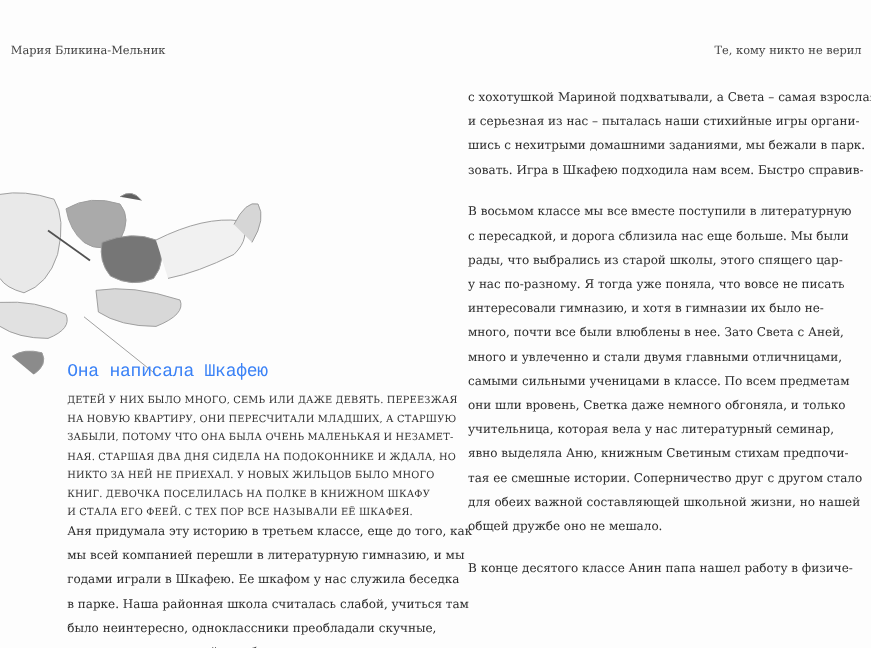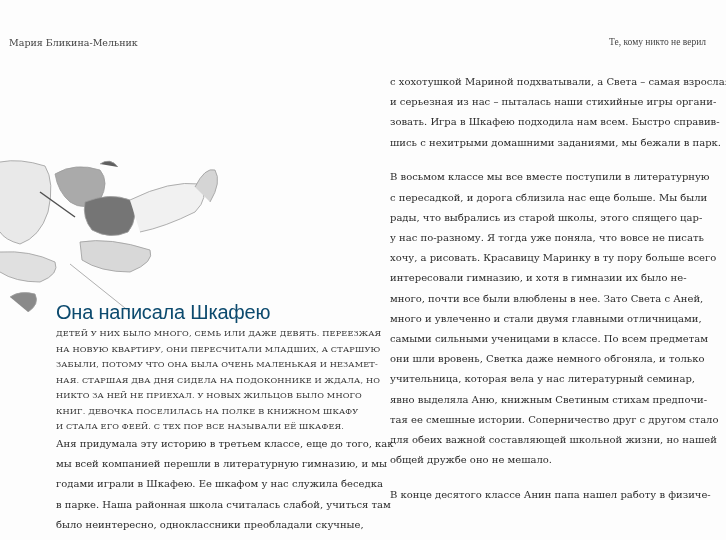--- a/index.html
+++ b/index.html
@@ -3,29 +3,29 @@
 <meta charset="utf-8">
 <style>
   html, body { margin:0; padding:0; }
   body { width:726px; height:540px; background:#fdfdfd; overflow:hidden; position:relative;
          font-family:"DejaVu Serif", serif; color:#2b2b2b; }
   .page { position:absolute; top:0; height:540px;margin-top:22px; }
   .left { left:0; width:363px; }
   .right { left:363px; width:363px; }
   .running-head { position:absolute; top:15px; font-size:9.5px; color:#444; white-space:nowrap; }
   .left .running-head { left:9px; }
-  .right .running-head { right:20px;font-family:Liberation Serif, serif; }
+  .right .running-head { right:8px; }
   .folio { position:absolute; top:521px; font-size:11px; color:#444; }
   .left .folio { left:11px; }
   .right .folio { right:7px; }
 
   .illustration { position:absolute; left:0; top:100px; width:300px; height:190px; }
 
-  .chapter-title { position:absolute; left:56px; top:279px; font-size:20px; color:#0c4a6e;
-                   font-family:Liberation Sans, sans-serif; white-space:nowrap; letter-spacing:-0.2px; }
+  .chapter-title { position:absolute; left:56px; top:279px; font-size:15px; color:#3b82f6;
+                   font-family:Liberation Mono, monospace; white-space:nowrap; letter-spacing:-0.2px; }
   .epigraph { position:absolute; left:56px; top:304px; width:275px; }
   .epigraph div { font-size:8.2px; line-height:15.5px; text-transform:uppercase; letter-spacing:0.15px;
                   white-space:nowrap; color:#333; }
   .body-left { position:absolute; left:56px; top:412px; width:275px; }
   .body-right { position:absolute; left:27px; top:50px; width:300px; }
   .line { font-size:10px; line-height:20.2px; white-space:nowrap; color:#2b2b2b; }
   .para-gap { height:14.5px; }
 </style>
 </head>
 <body>
@@ -74,30 +74,29 @@
   <div class="folio">...14</div>
 </div>
 
 <div class="page right">
   <div class="running-head">Те, кому никто не верил</div>
 
   <div class="body-right">
     <div>
       <div class="line">с хохотушкой Мариной подхватывали, а Света – самая взрослая</div>
       <div class="line">и серьезная из нас – пыталась наши стихийные игры органи-</div>
+      <div class="line">шись с нехитрыми домашними заданиями, мы бежали в парк.</div>
       <div class="line">зовать. Игра в Шкафею подходила нам всем. Быстро справив-</div>
-      <div class="line">шись с нехитрыми домашними заданиями, мы бежали в парк.</div>
     </div>
     <div class="para-gap"></div>
     <div>
       <div class="line">В восьмом классе мы все вместе поступили в литературную</div>
       <div class="line">с пересадкой, и дорога сблизила нас еще больше. Мы были</div>
       <div class="line">рады, что выбрались из старой школы, этого спящего цар-</div>
       <div class="line">у нас по-разному. Я тогда уже поняла, что вовсе не писать</div>
-      <div class="line">хочу, а рисовать. Красавицу Маринку в ту пору больше всего</div>
       <div class="line">интересовали гимназию, и хотя в гимназии их было не-</div>
       <div class="line">много, почти все были влюблены в нее. Зато Света с Аней,</div>
       <div class="line">много и увлеченно и стали двумя главными отличницами,</div>
       <div class="line">самыми сильными ученицами в классе. По всем предметам</div>
       <div class="line">они шли вровень, Светка даже немного обгоняла, и только</div>
       <div class="line">учительница, которая вела у нас литературный семинар,</div>
       <div class="line">явно выделяла Аню, книжным Светиным стихам предпочи-</div>
       <div class="line">тая ее смешные истории. Соперничество друг с другом стало</div>
       <div class="line">для обеих важной составляющей школьной жизни, но нашей</div>
       <div class="line">общей дружбе оно не мешало.</div>

